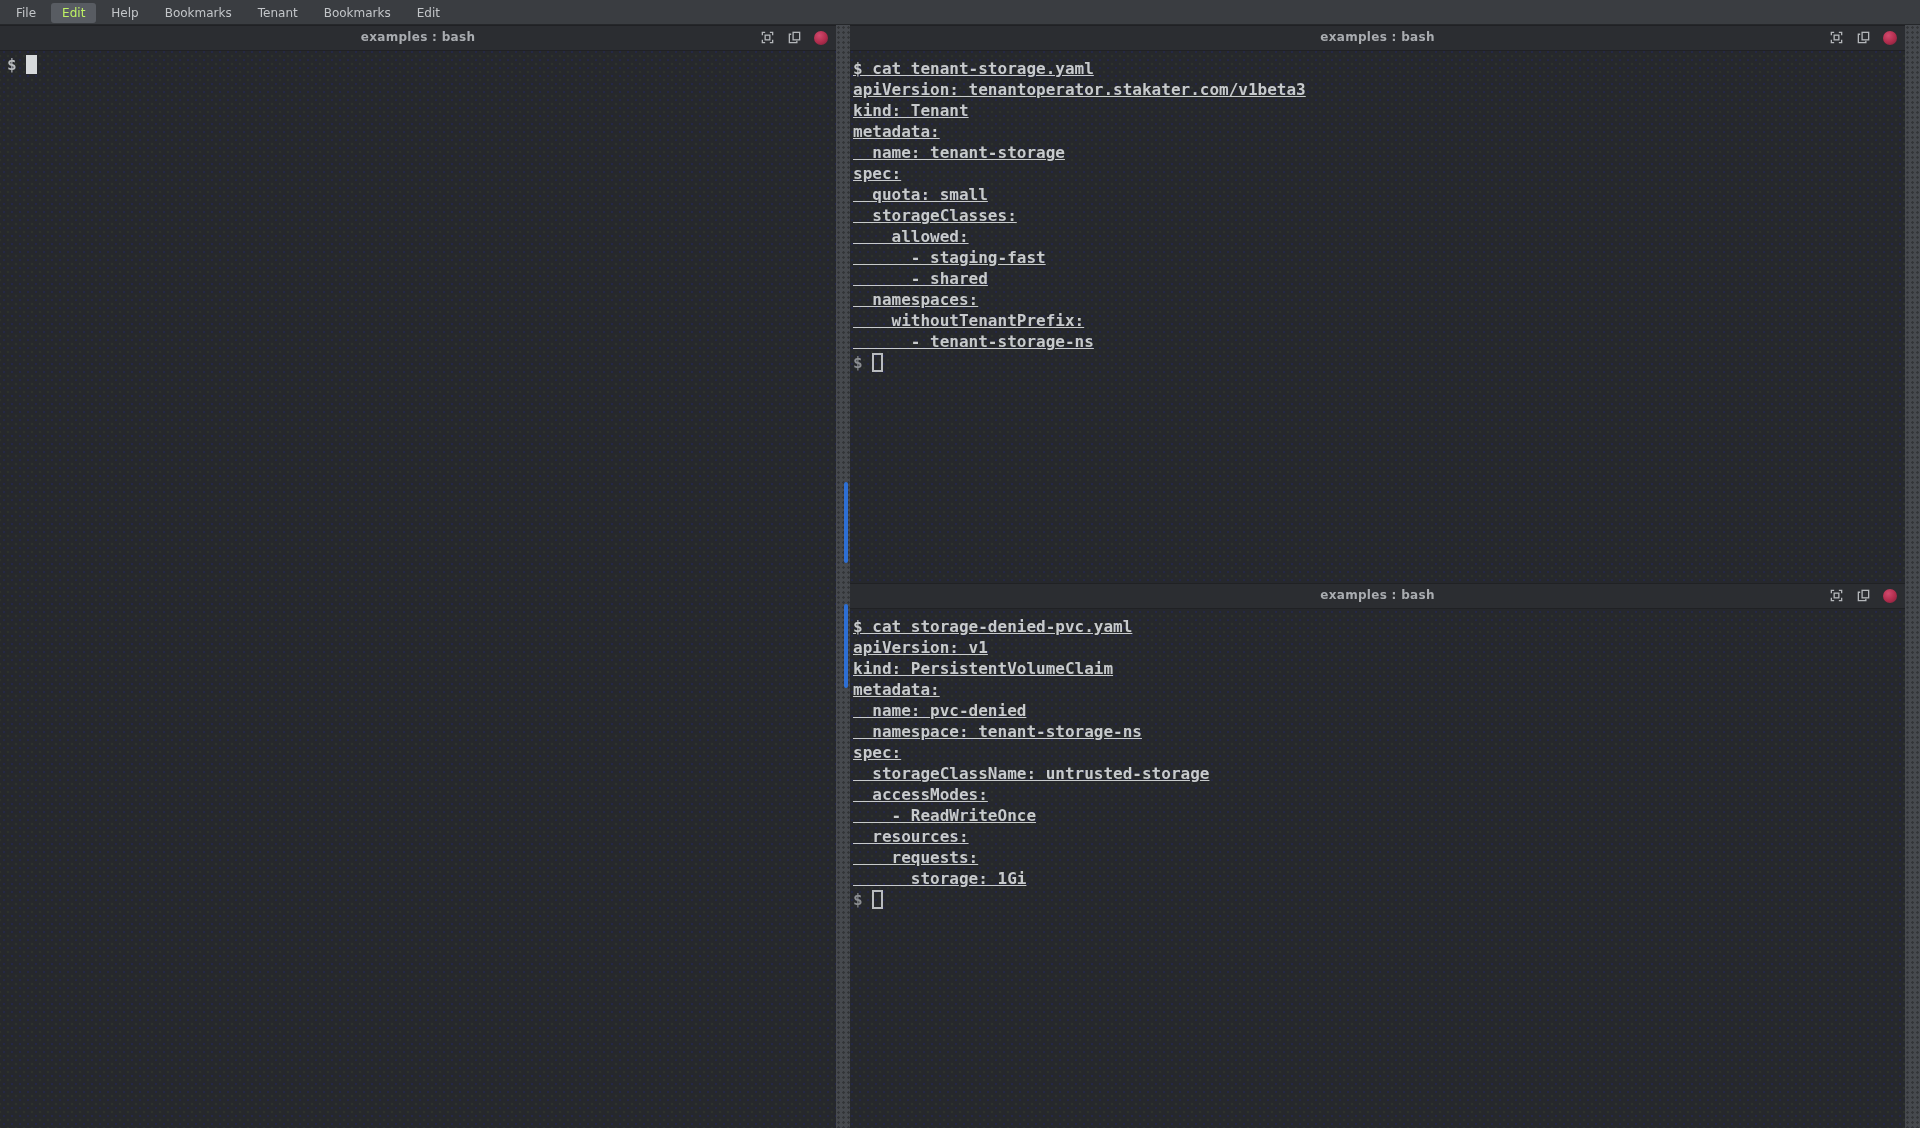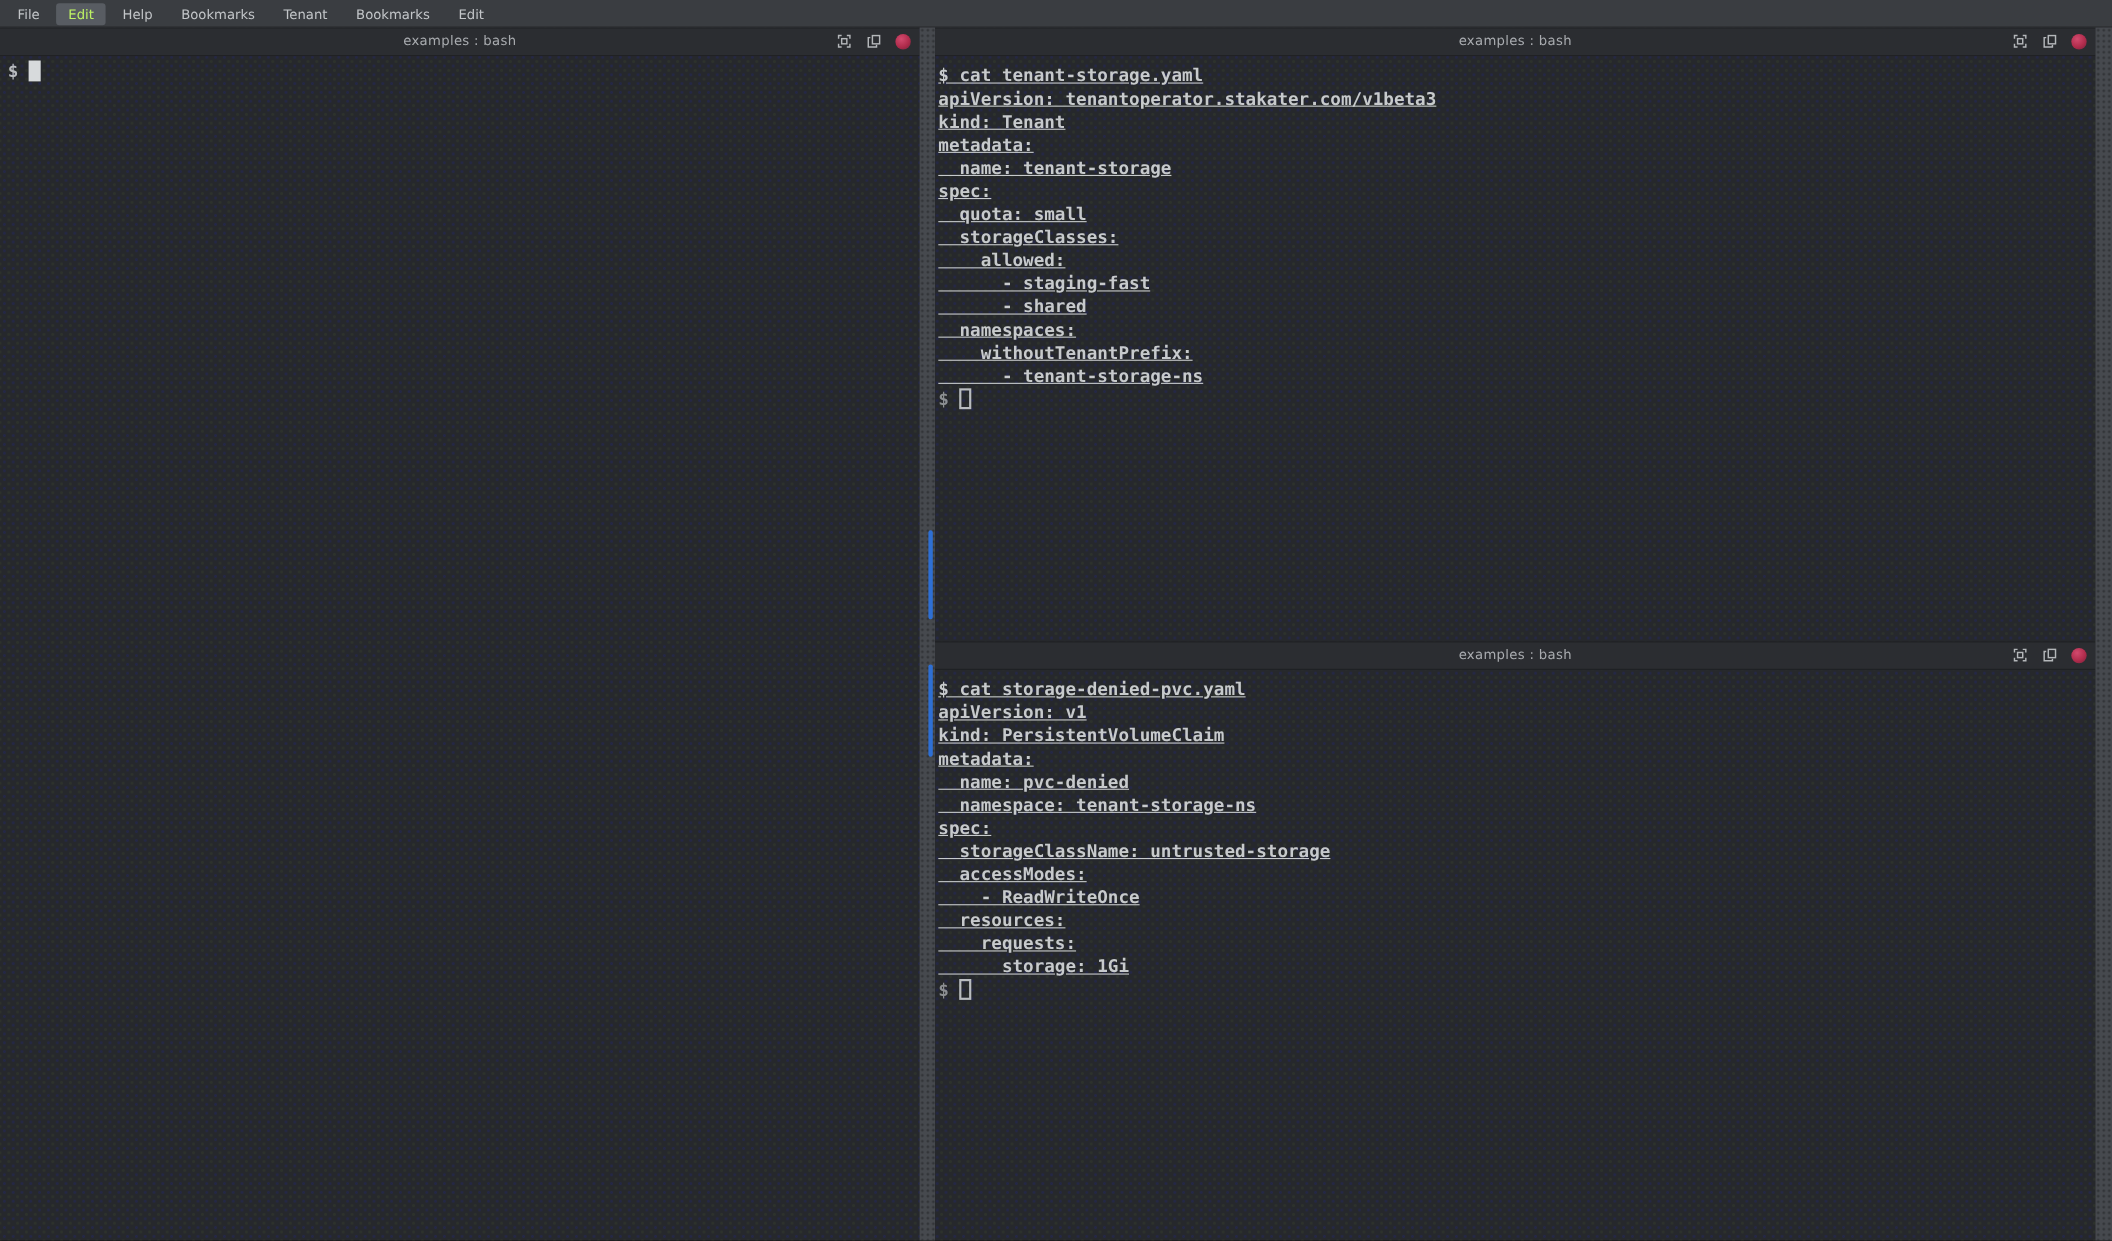--- a/index.html
+++ b/index.html
@@ -43,21 +43,21 @@
   .menu-item.active{background:var(--c-menu_active);color:#bef264;}
   
   .pane{position:absolute;}
   .pane-header{
     position:relative;height:26px;width:100%;
     background:var(--c-pane_header);
     box-shadow:inset 0 -1px 0 rgba(0,0,0,.25), inset 0 1px 0 rgba(0,0,0,.25);
   }
   .pane-title{
     position:absolute;left:0;right:0;top:5px;text-align:center;
-    font-size:12px;font-weight:normal;color:var(--c-title);letter-spacing:.3px;
+    font-size:12px;font-weight:bold;color:var(--c-title);letter-spacing:.3px;
   }
   .hdr-controls{position:absolute;right:8px;top:5px;display:flex;align-items:center;gap:12px;}
   .hdr-icon{width:15px;height:15px;display:block;}
   .hdr-icon path,.hdr-icon rect{stroke:var(--c-icon);stroke-width:1.4;fill:none;}
   .dot{
     width:14px;height:14px;border-radius:50%;
     background:radial-gradient(circle at 38% 32%, #d24a6e 0%, var(--c-close_dot_red) 55%, #71203a 100%);
   }
   
   .term{

